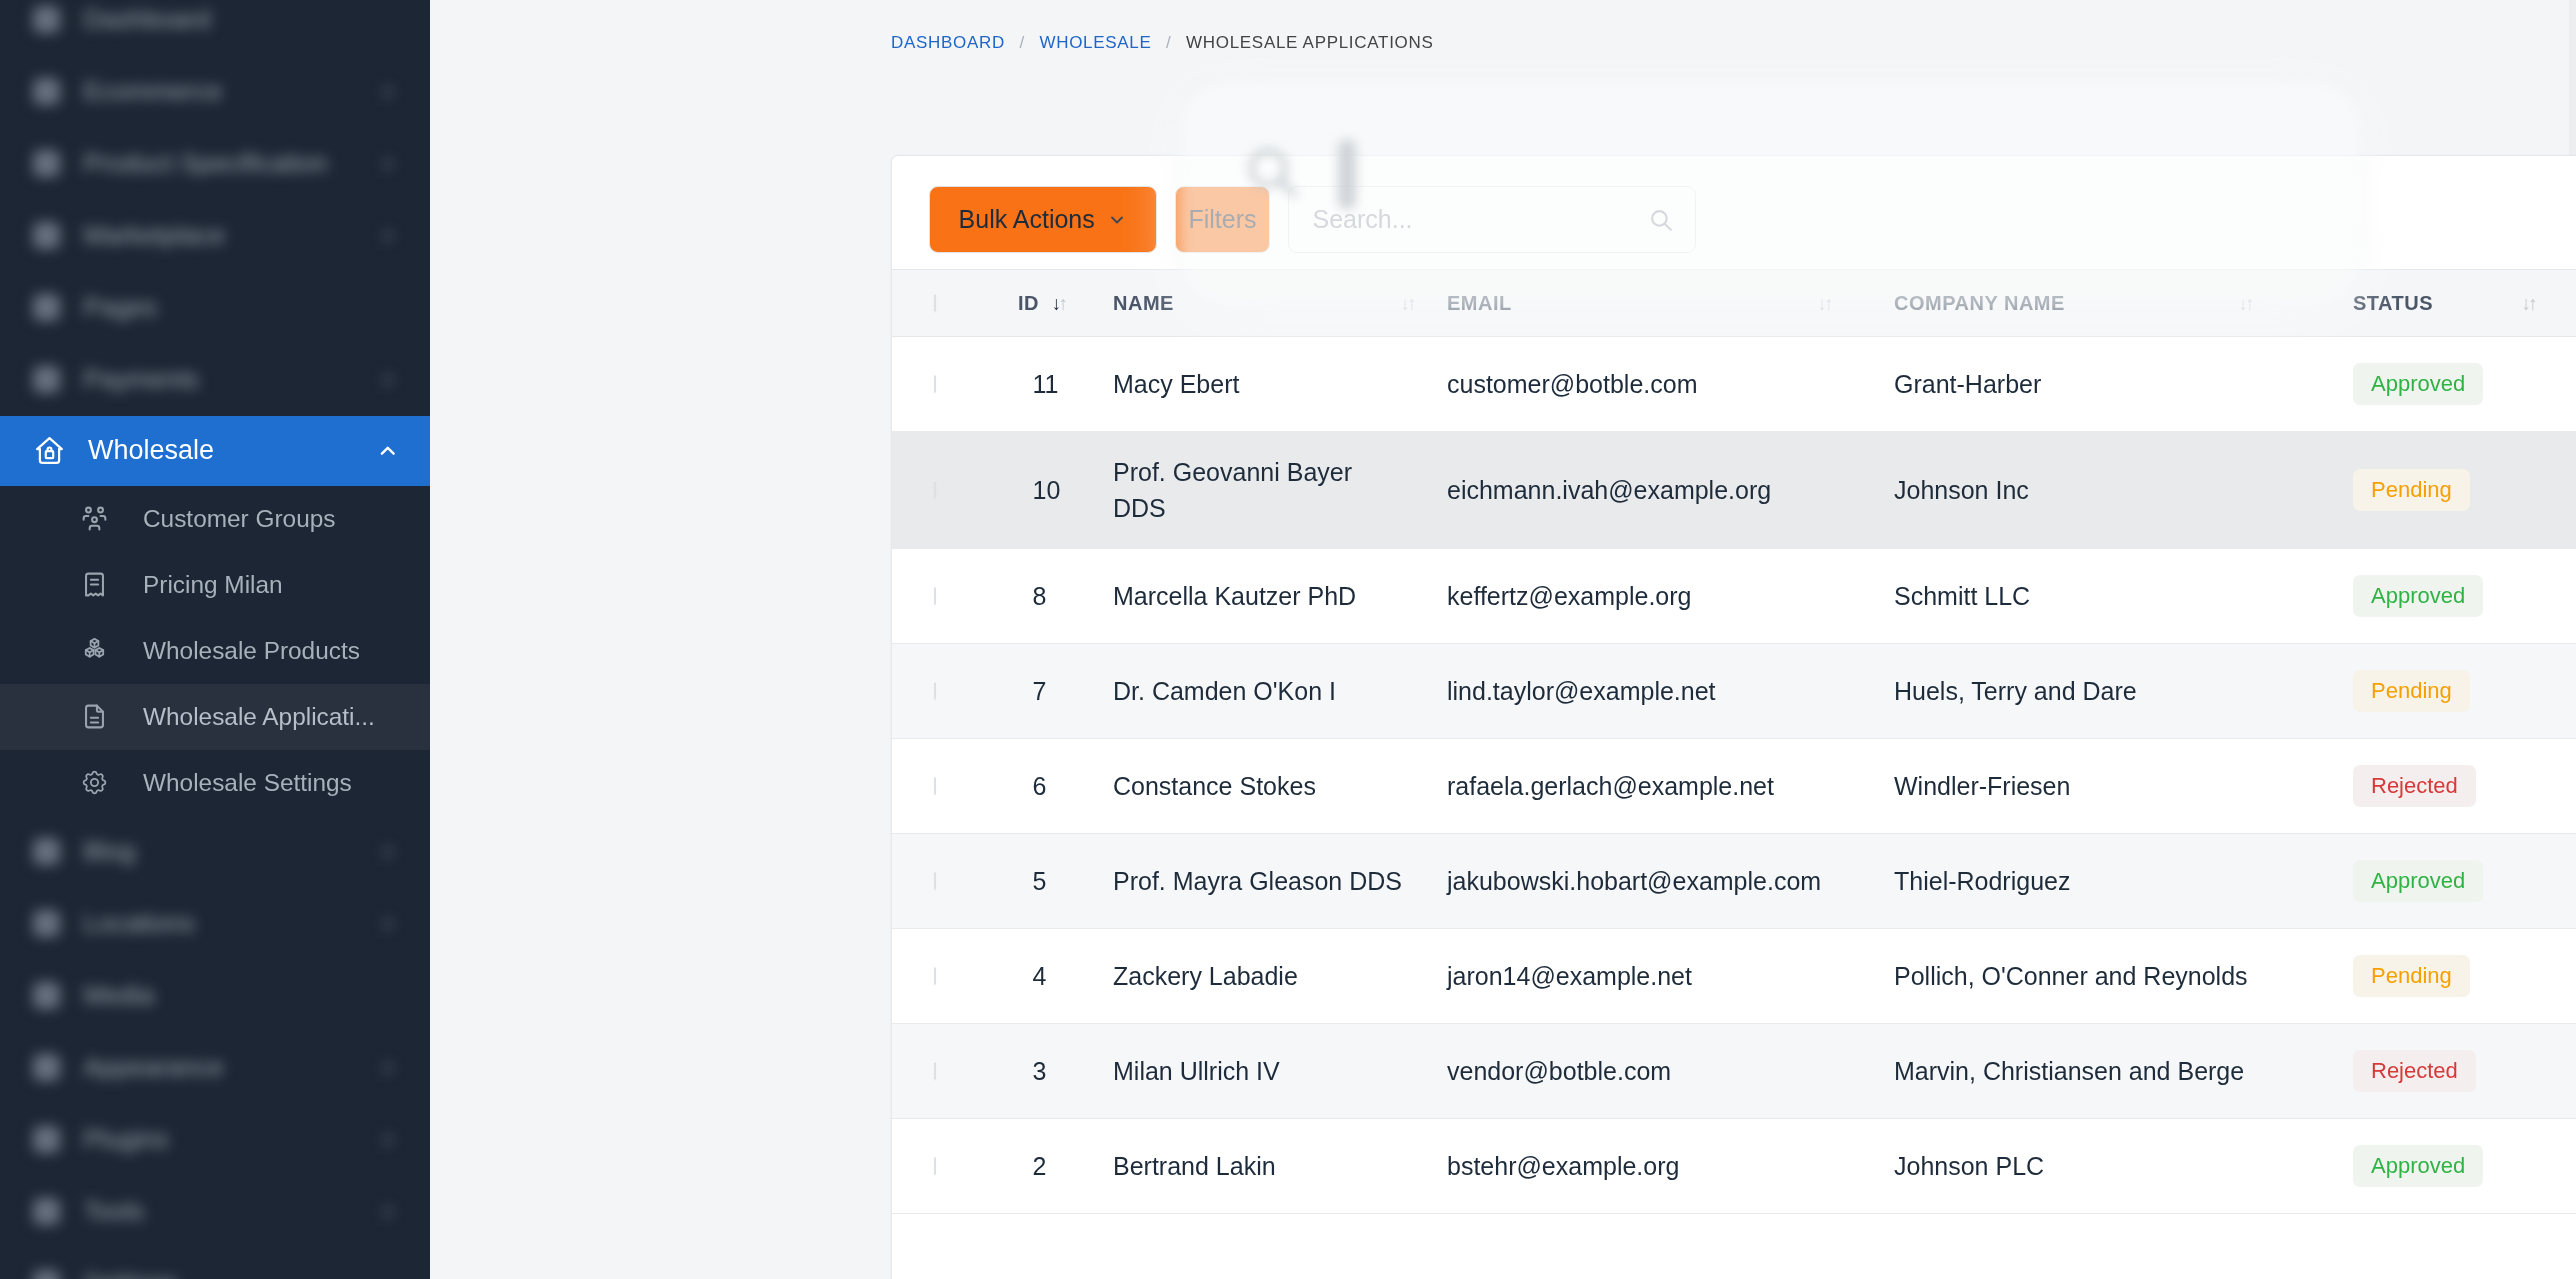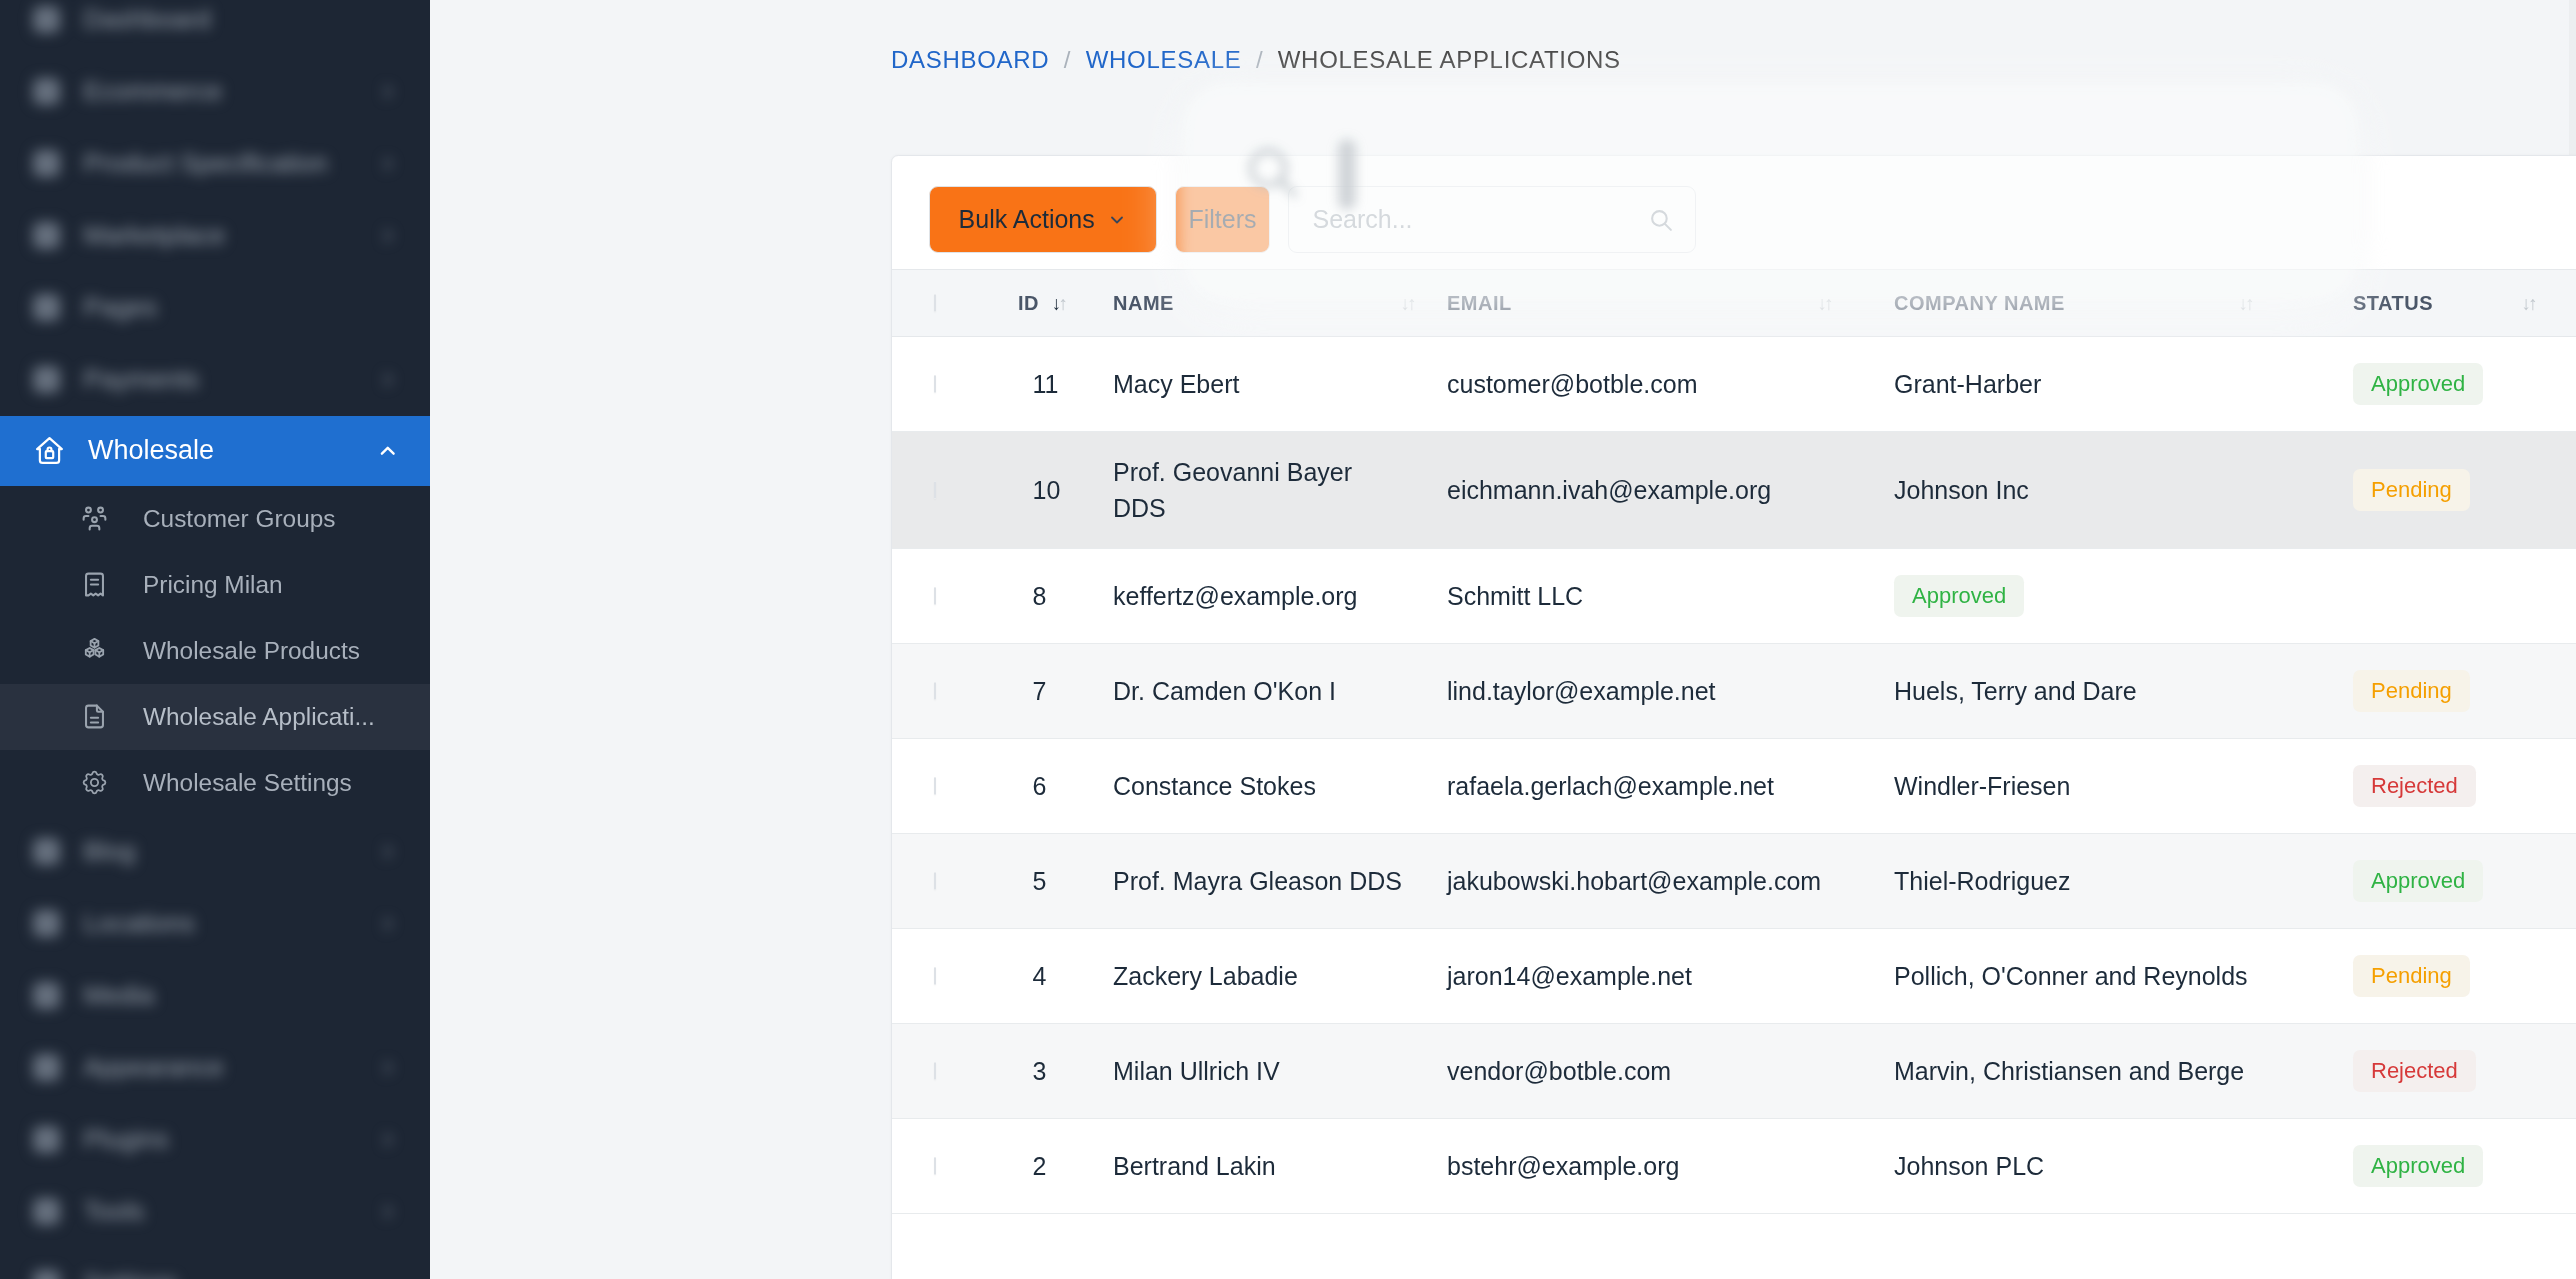--- a/index.html
+++ b/index.html
@@ -35,22 +35,22 @@
   .sub-icon { color:#9aa3ae; display:flex; margin-right:34px; }
   .sub-icon svg { width:29px; height:29px; }
   .sub-label { font-size:24.4px; color:#a8b0bb; white-space:nowrap; }
   .subnav-item.active .sub-label { color:#b6bec8; }
 
   
   .content { position:absolute; left:430px; top:0; right:0; bottom:0; background:#f3f5f7; }
   .scroll-strip { position:absolute; right:0; top:0; width:7.2px; height:100%;
               background:#eceef0; }
 
-  .breadcrumb { position:absolute; left:461px; top:46px; display:flex; align-items:flex-end;
-              font-size:24px; letter-spacing:0.7px; font-weight:500; }
+  .breadcrumb { position:absolute; left:461px; top:33px; display:flex; align-items:flex-end;
+              font-size:17px; letter-spacing:0.7px; font-weight:500; }
   .breadcrumb .crumb-link { color:#2066c9; cursor:pointer; }
   .breadcrumb .crumb-current { color:#404040; }
   .breadcrumb .crumb-sep { color:#aab2bb; margin:0 14.5px; }
 
   
   .ghost-overlay { position:absolute; left:753px; top:83px; width:1175px; height:219px;
               border-radius:43px; background:rgba(250,251,251,0.62);
               box-shadow:0 9px 54px rgba(255,255,255,0.9), 0 3.6px 27px rgba(180,186,192,0.18);
               filter:blur(5.4px); z-index:40; pointer-events:none; }
   .ghost-overlay .ghost-search { position:absolute; left:61px; top:61px; color:#b6bcc2;
@@ -431,20 +431,21 @@
         <div class="td td-name">Prof. Geovanni Bayer DDS</div>
         <div class="td">eichmann.ivah@example.org</div>
         <div class="td td-company">Johnson Inc</div>
         <div><span class="badge pending">Pending</span></div>
 
       </div>
 
       <div class="grid-row trow">
         <div><span class="checkbox"></span></div>
         <div class="td td-id">8</div>
+        <div class="td td-name">Marcella Kautzer PhD</div>
         <div class="td">keffertz@example.org</div>
         <div class="td td-company">Schmitt LLC</div>
         <div><span class="badge approved">Approved</span></div>
 
       </div>
 
       <div class="grid-row trow stripe">
         <div><span class="checkbox"></span></div>
         <div class="td td-id">7</div>
         <div class="td td-name">Dr. Camden O'Kon I</div>

